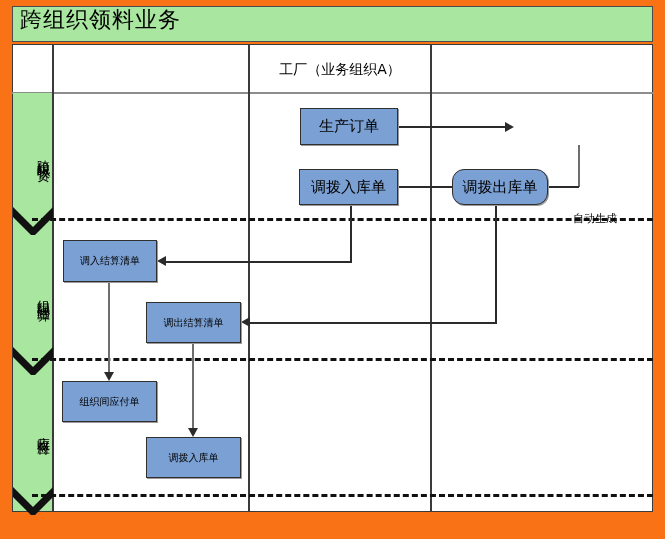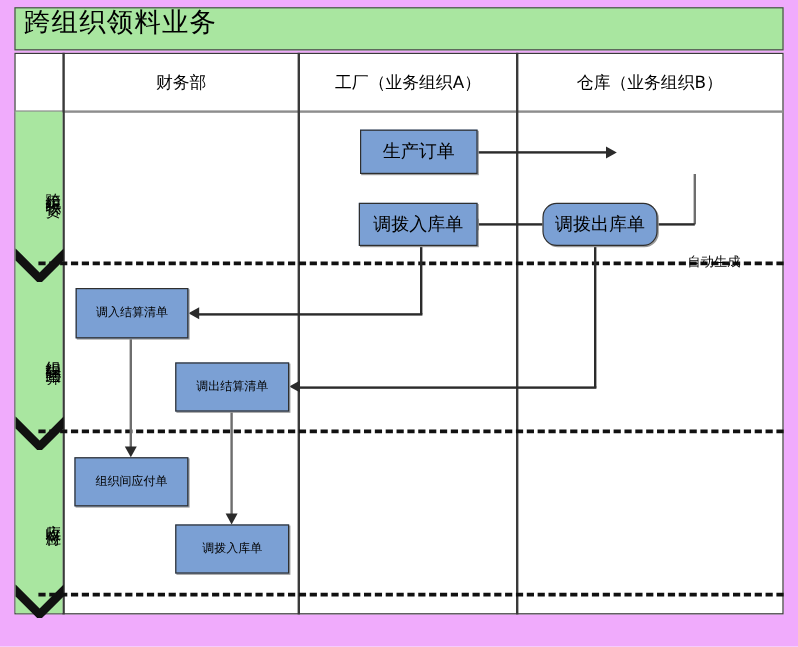--- a/index.html
+++ b/index.html
@@ -1,18 +1,18 @@
 <!DOCTYPE html>
 <html><head>
 <meta charset="utf-8">
 <style>
   html,body{margin:0;padding:0;background:#ffffff;}
   body{font-family:"DejaVu Sans","Liberation Sans",sans-serif;}
 
-  #page{position:relative;width:665px;height:539px;overflow:hidden;background:#f0abfc;}
+  #page{position:relative;width:665px;height:539px;overflow:hidden;background:#f97316;}
 
   
   .title-bar{
     position:absolute;left:12px;top:6px;width:641px;height:36px;
     background:#A9E6A0;border:1px solid #4b4b4b;
     box-sizing:border-box;
   }
   .title-text{
     position:absolute;left:20px;top:9px;
     font-size:22px;line-height:22px;color:#000;
@@ -114,23 +114,21 @@
 
   <div class="title-bar"></div>
   <div class="title-text">跨组织领料业务</div>
 
   <div class="grid-frame"></div>
   <div class="header-rule"></div>
   <div class="sidebar-sep"></div>
   <div class="colsep c1"></div>
   <div class="colsep c2"></div>
 
-  <div class="col-head h1">财务部</div>
   <div class="col-head h2">工厂（业务组织A）</div>
-  <div class="col-head h3">仓库（业务组织B）</div>
 
   <div class="phasebar"></div>
   <div class="phase-label p1">跨组织收货</div>
   <div class="phase-label p2">组织间结算</div>
   <div class="phase-label p3">应收应付</div>
 
   <div class="chev" style="top:205px;">
     <svg width="44" height="30" viewBox="0 0 44 30">
       <polygon points="2,2 22,22 42,2 42,12 22,32 2,12" fill="#111"></polygon>
     </svg>

